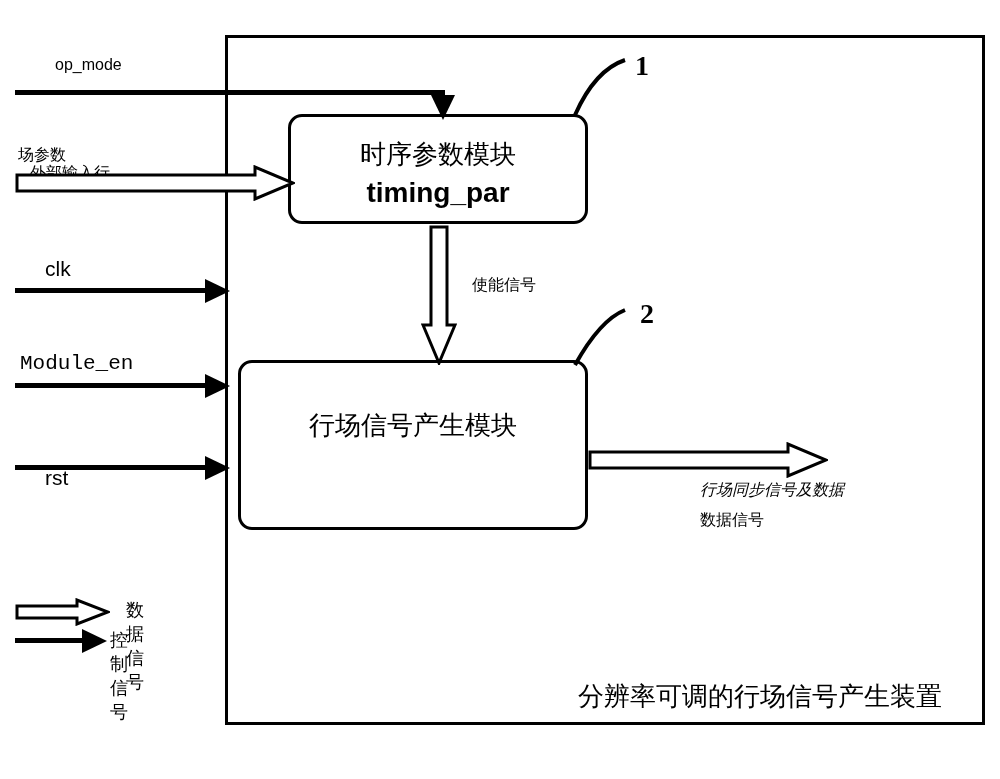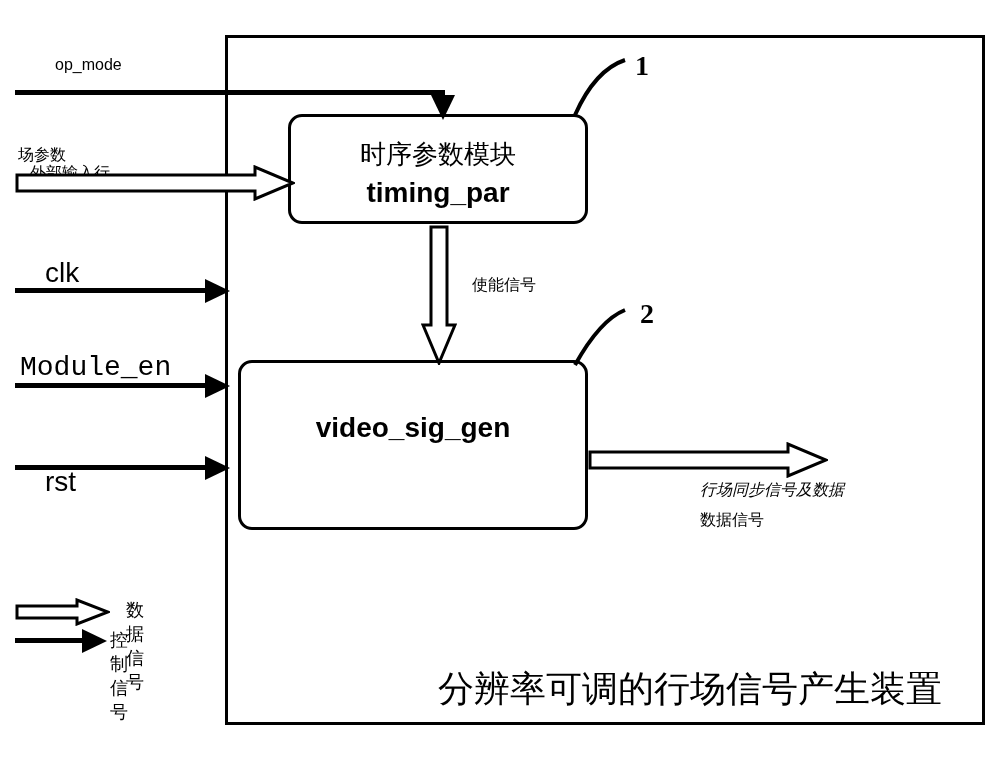--- a/index.html
+++ b/index.html
@@ -42,21 +42,21 @@
     width: 350px;
     height: 170px;
     padding-top: 45px;
   }
   .bold-en { font-weight: bold; font-family: Arial, sans-serif; font-size: 28px; }
   .label {
     position: absolute;
     font-size: 16px;
     line-height: 1.3;
   }
-  .label-sm { font-size: 28px; }
+  .label-sm { font-size: 21px; }
 
   
   .solid-line {
     position: absolute;
     background: #000;
     height: 5px;
   }
   .solid-line-v {
     position: absolute;
     background: #000;
@@ -80,21 +80,21 @@
   
   svg.hollow { position: absolute; }
 
   
   .leader-svg { position: absolute; }
 
   .caption {
     position: absolute;
     bottom: 8px;
     right: 40px;
-    font-size: 36px;
+    font-size: 26px;
     font-family: "SimSun", serif;
   }
 
   .legend {
     position: absolute;
     left: 15px;
     top: 598px;
   }
   .legend-text {
     position: absolute;
@@ -113,21 +113,21 @@
   <div>时序参数模块</div>
   <div class="bold-en">timing_par</div>
 </div>
 
 <svg class="leader-svg" style="left:570px; top:55px;" width="80" height="70">
   <path d="M 5 60 Q 25 15 55 5" stroke="#000" stroke-width="4" fill="none"></path>
 </svg>
 <div class="label" style="left:635px; top:48px; font-weight:bold; font-size:28px;">1</div>
 
 <div class="module-box module-2">
-  <div class="bold-en">video_sig_gen</div>
+  <div>行场信号产生模块</div>
 </div>
 
 <svg class="leader-svg" style="left:570px; top:305px;" width="80" height="70">
   <path d="M 5 60 Q 30 15 55 5" stroke="#000" stroke-width="4" fill="none"></path>
 </svg>
 <div class="label" style="left:640px; top:296px; font-weight:bold; font-size:28px;">2</div>
 
 <div class="label" style="left:55px; top:55px; font-family:Arial,sans-serif;">op_mode</div>
 <div class="solid-line" style="left:15px; top:90px; width:430px;"></div>
 <div class="solid-line-v" style="left:440px; top:90px; height:10px;"></div>

